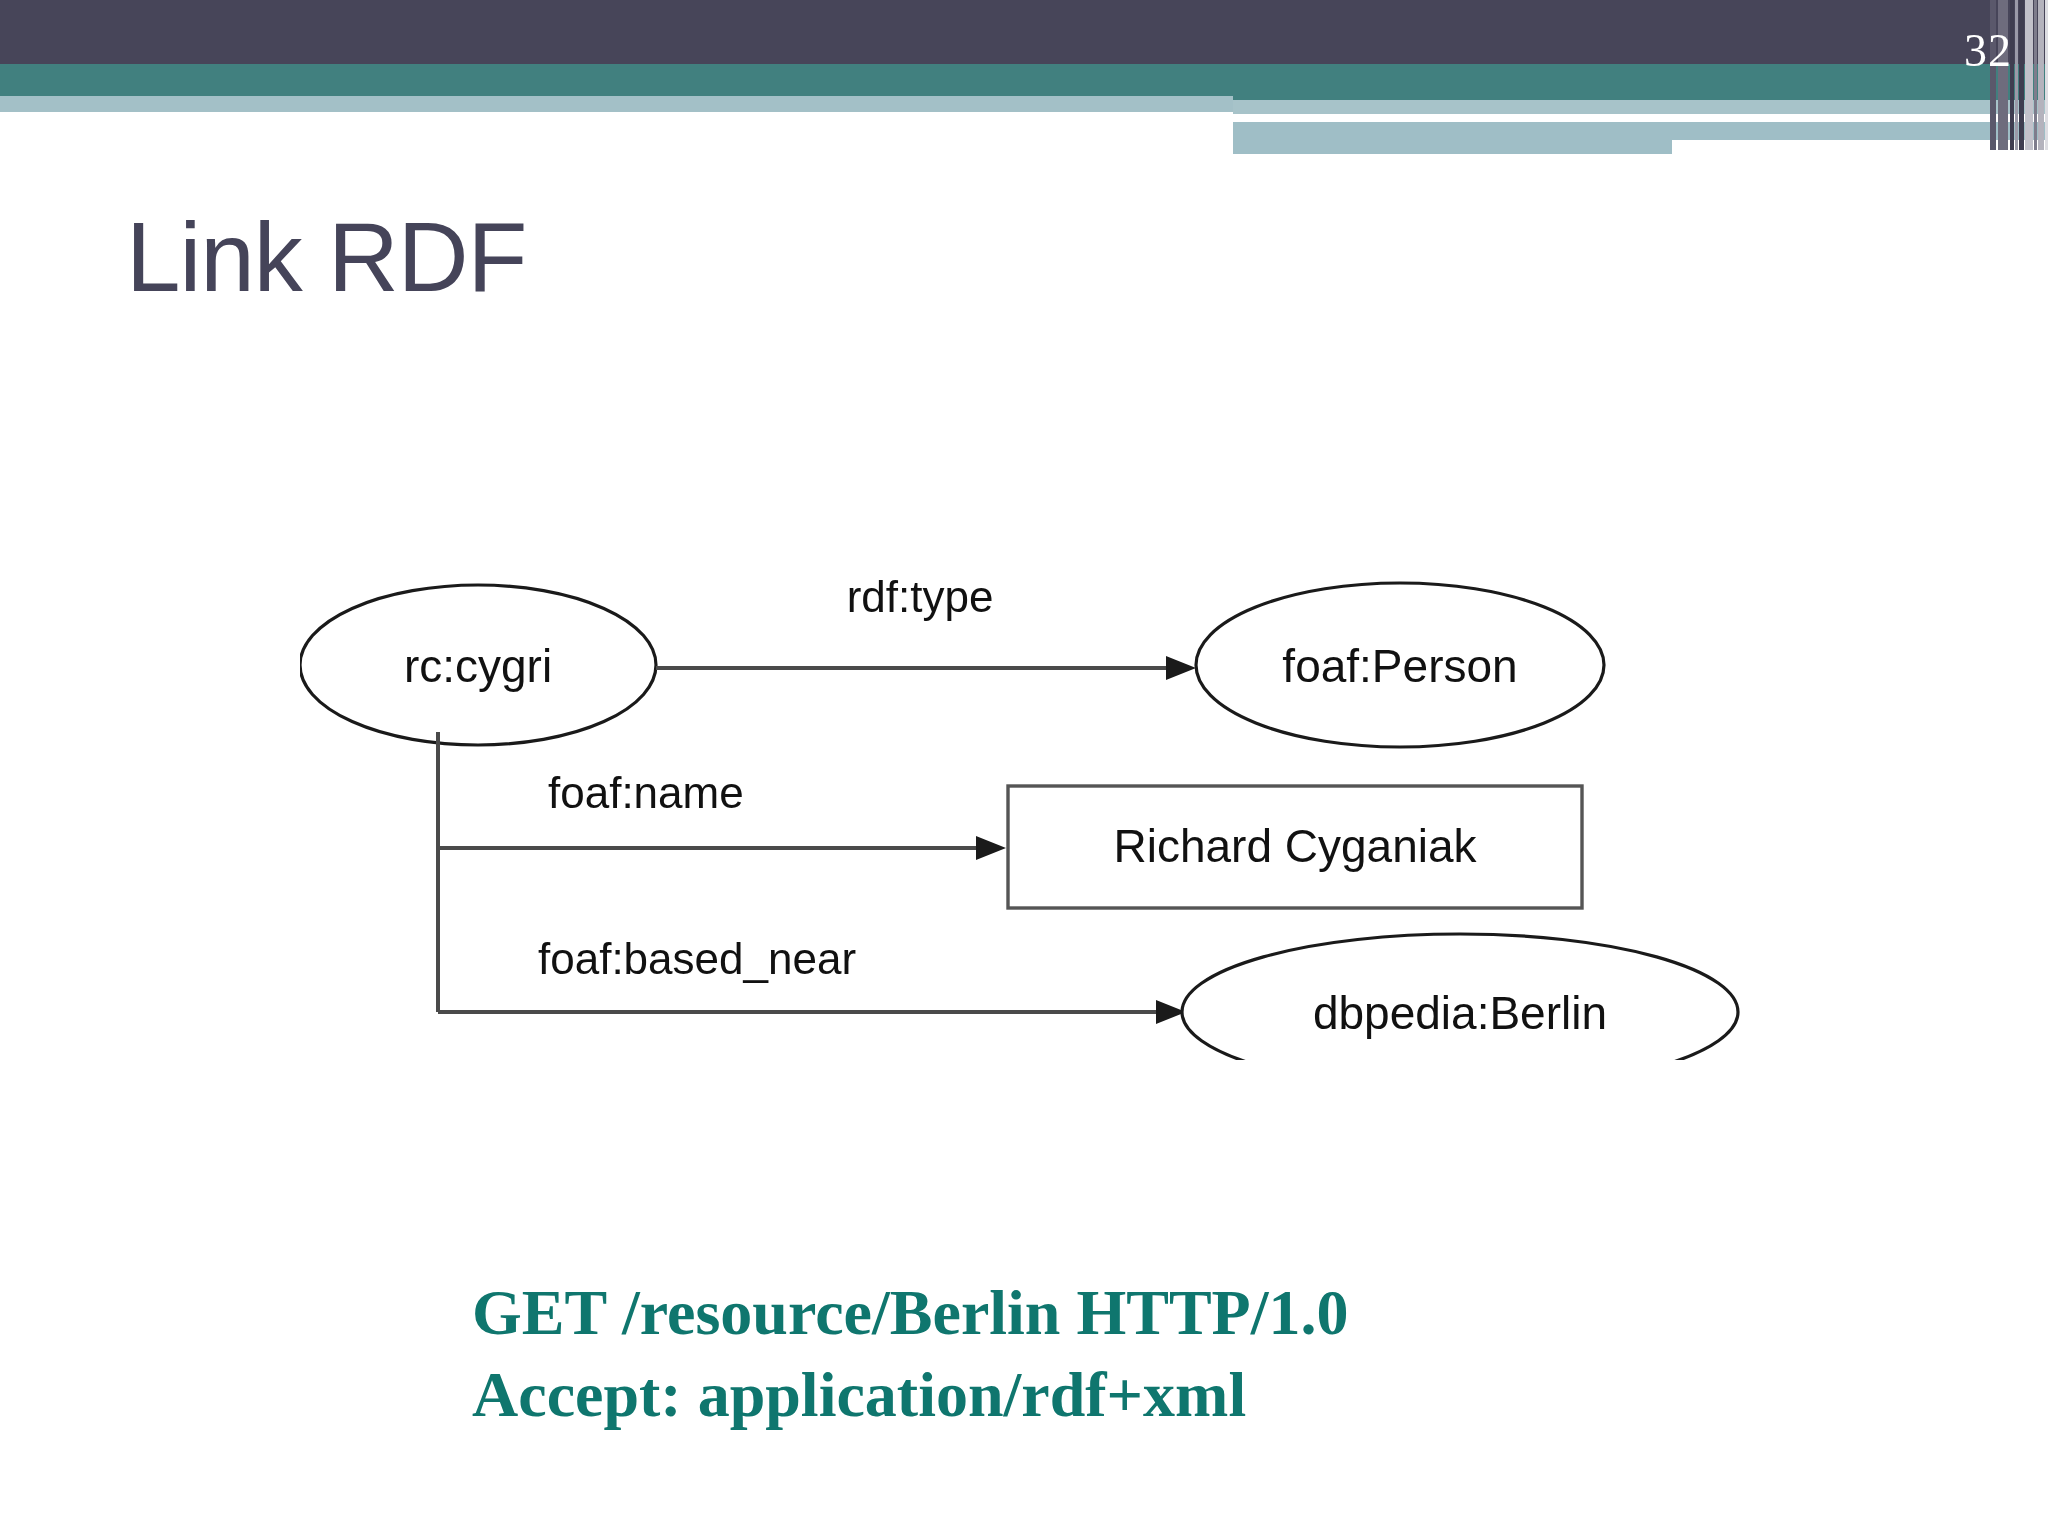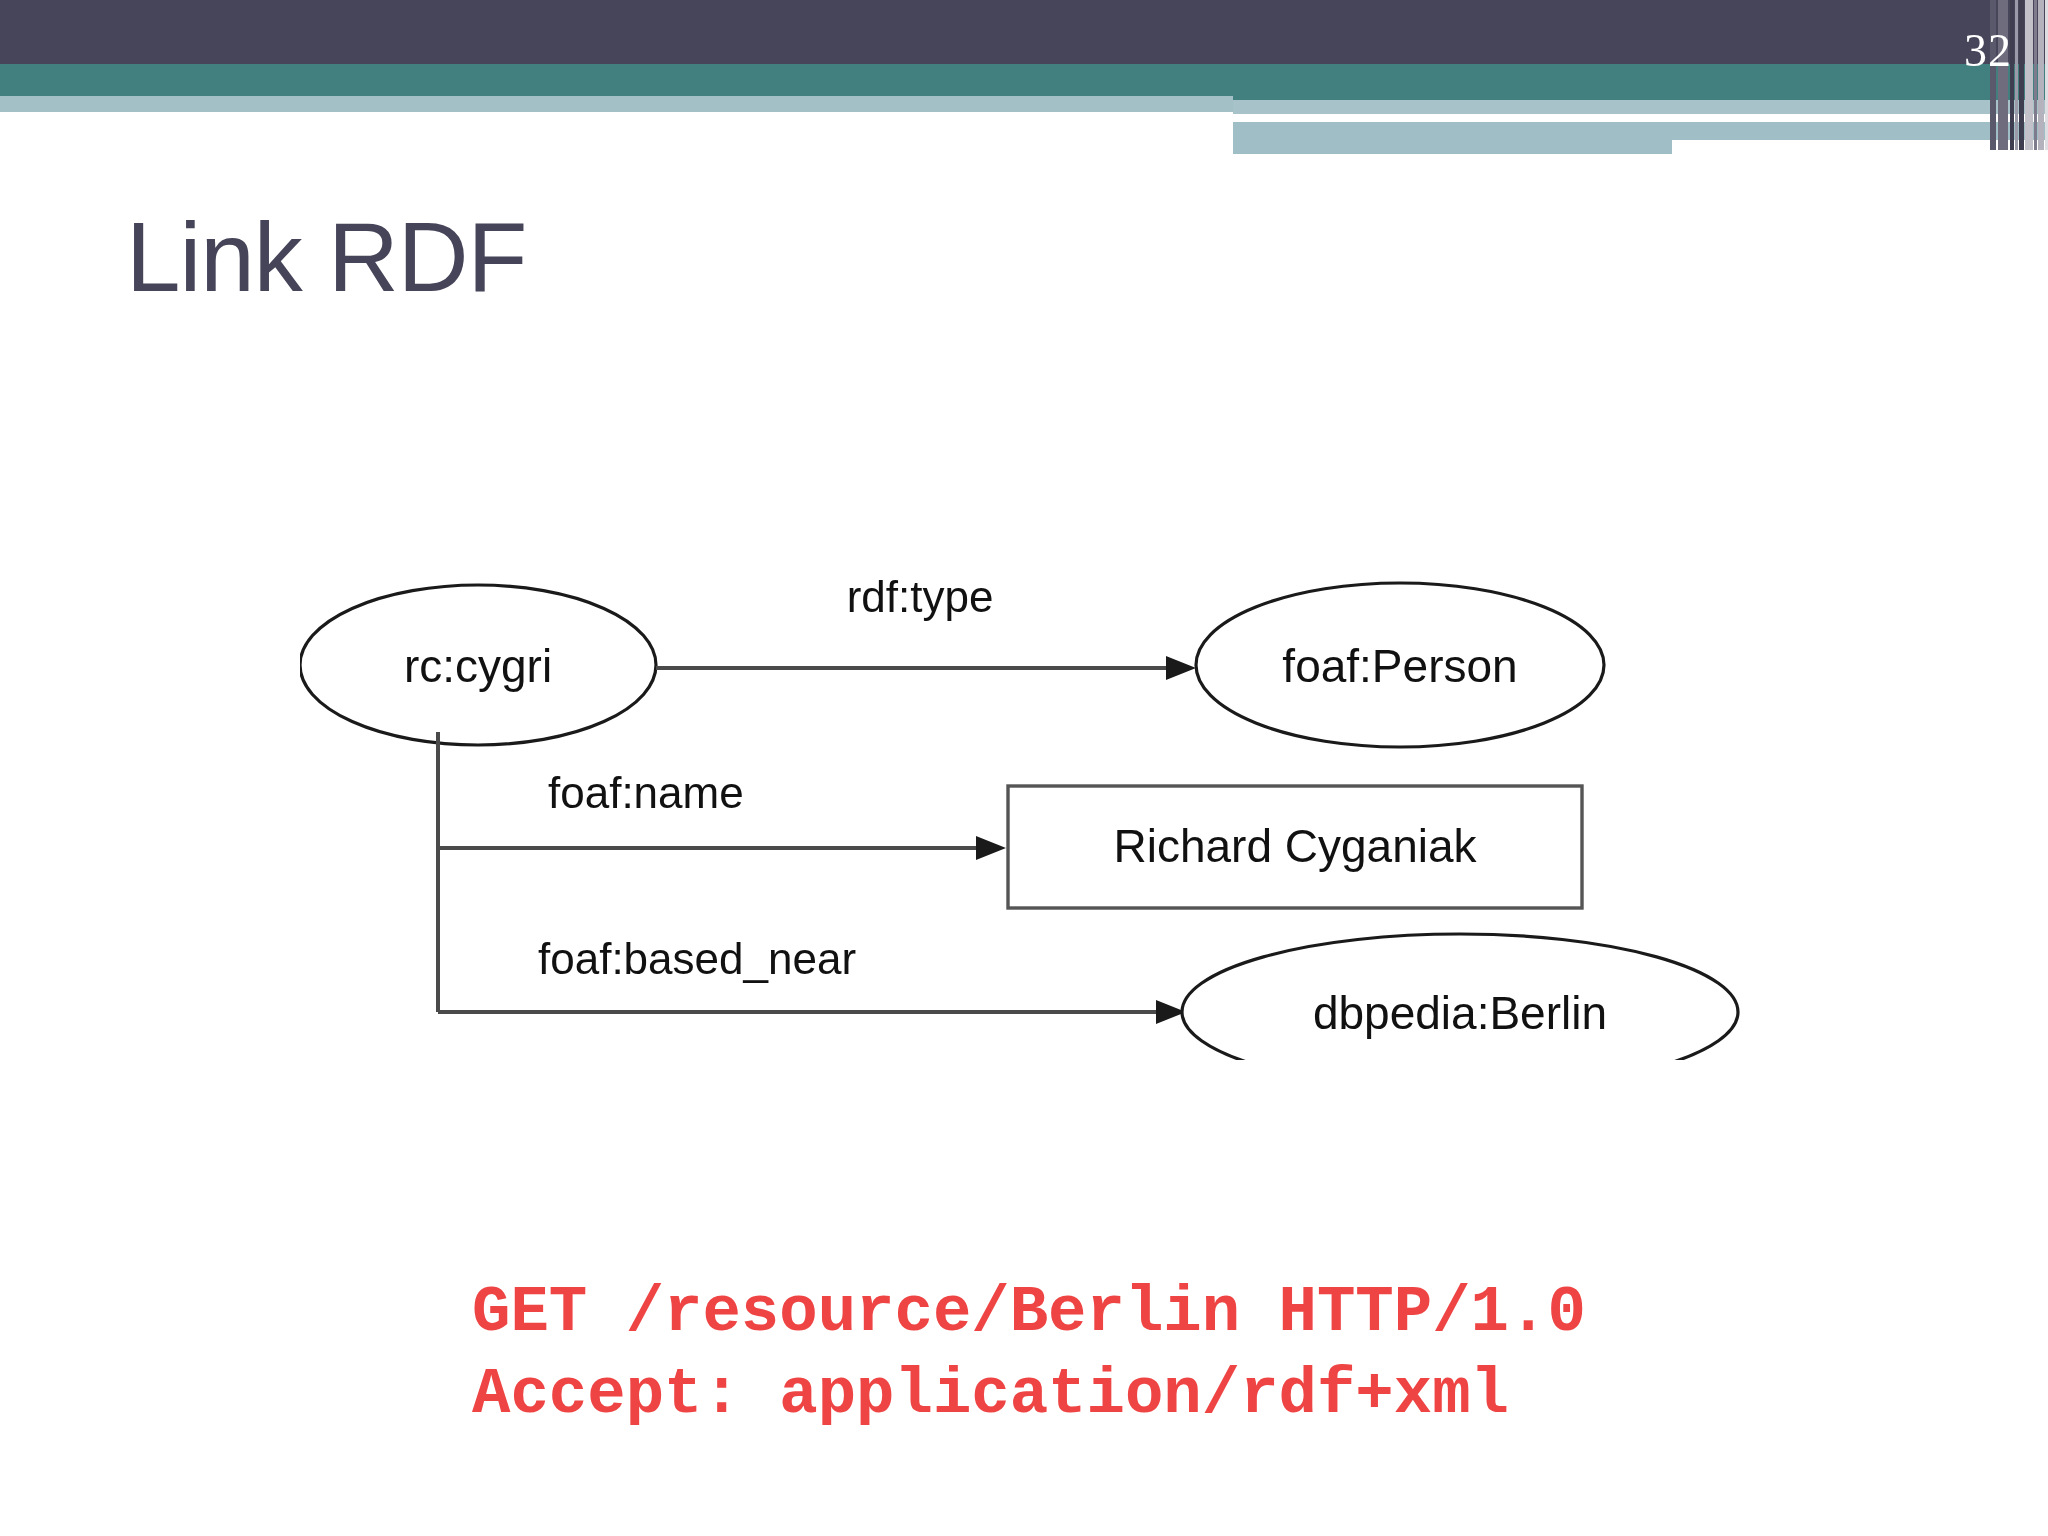--- a/index.html
+++ b/index.html
@@ -138,22 +138,22 @@
   }
   .arrow-head {
     fill: #1a1a1a;
   }
 
   
   #http-request-block {
     position: absolute;
     left: 472px;
     top: 1272px;
-    color: #ef4444;
-    font-family: Liberation Mono, monospace;
+    color: #0f766e;
+    font-family: Liberation Serif, serif;
     font-size: 64px;
     line-height: 82px;
     font-weight: bold;
     white-space: nowrap;
   }
   #http-request-block .http-line {
     display: block;
   }
 </style>
 </head>

